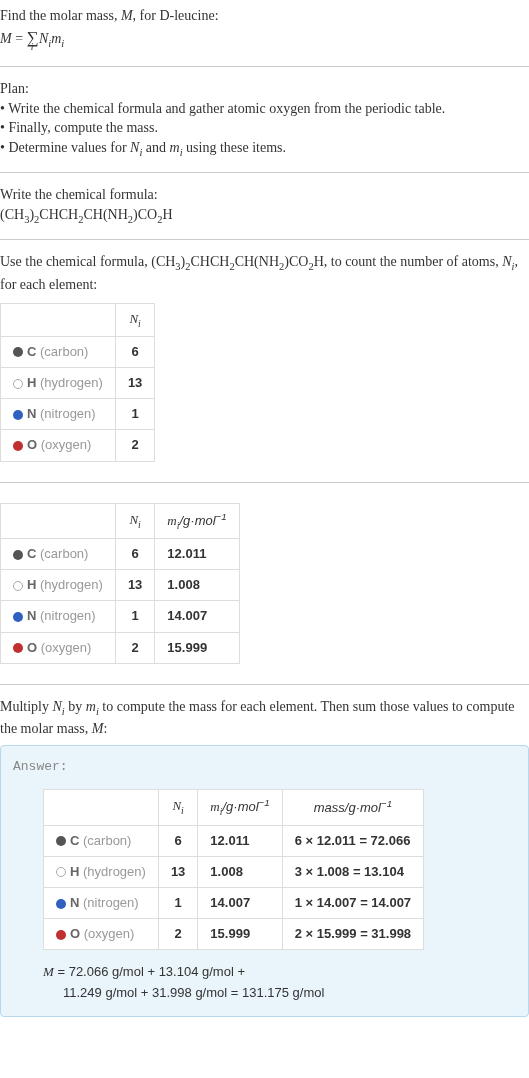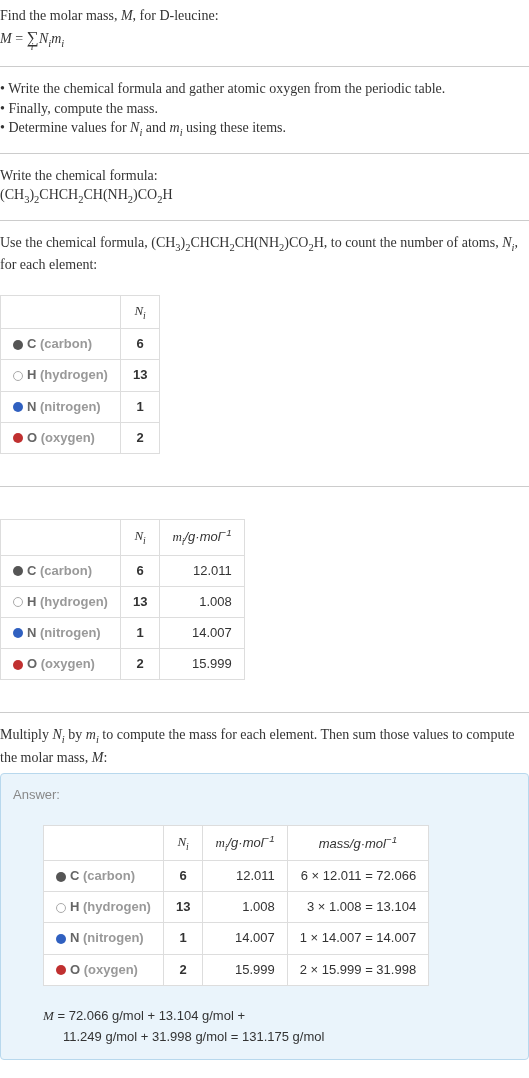--- a/index.html
+++ b/index.html
@@ -28,43 +28,42 @@
     .sub {
       font-size: 0.75em;
       vertical-align: sub;
     }
     .sup {
       font-size: 0.75em;
       vertical-align: super;
     }
     table {
       border-collapse: collapse;
-      margin: 20px 0;
+      margin: 8px 0;
     }
     th, td {
       border: 1px solid #ddd;
       padding: 6px 12px;
       text-align: left;
       font-family: Arial, sans-serif;
       font-size: 13px;
-      font-weight: bold;
     }
     th {
       font-style: italic;
       font-weight: normal;
       text-align: center;
       background: #fff;
     }
     td.num {
       text-align: center;
       font-weight: bold;
     }
     td.val {
-      text-align: right;
-      font-weight: normal;
+      text-align: left;
+      font-weight: bold;
     }
     .element-label {
       color: #999;
       font-family: Arial, sans-serif;
     }
     .dot {
       display: inline-block;
       width: 10px;
       height: 10px;
       border-radius: 50%;
@@ -77,23 +76,23 @@
     .dot-o { background: #c03030; }
     .answer-box {
       background: #eaf4fb;
       border: 1px solid #b8d8ed;
       border-radius: 4px;
       padding: 12px;
       margin: 6px 0;
     }
     .answer-label {
       color: #888;
-      font-family: Liberation Sans, sans-serif;
+      font-family: Liberation Mono, monospace;
       font-size: 13px;
-      margin-bottom: 20px;
+      margin-bottom: 13px;
     }
     .answer-box table {
       margin-left: 30px;
       background: #fff;
     }
     .answer-box table td, .answer-box table th {
       background: #fff;
     }
     .final-eq {
       margin-left: 30px;
@@ -128,20 +127,21 @@
 <div class="section intro-text">
   <div><span>Find the molar mass, </span><span class="formula">M</span><span>, for D-leucine:</span></div>
   <div class="summation">
     <span class="formula">M</span> = <span class="sigma">∑</span><span class="under formula">i</span> <span class="formula">N</span><span class="sub formula">i</span><span class="formula">m</span><span class="sub formula">i</span>
   </div>
 </div>
 
 <div class="divider"></div>
 
 <div class="section intro-text">
+  <div>Plan:</div>
   <div class="plan-item">• Write the chemical formula and gather atomic oxygen from the periodic table.</div>
   <div class="plan-item">• Finally, compute the mass.</div>
   <div class="plan-item">• Determine values for <span class="formula">N</span><span class="sub formula">i</span> and <span class="formula">m</span><span class="sub formula">i</span> using these items.</div>
 </div>
 
 <div class="divider"></div>
 
 <div class="section intro-text">
   <div>Write the chemical formula:</div>
   <div>(CH<span class="sub">3</span>)<span class="sub">2</span>CHCH<span class="sub">2</span>CH(NH<span class="sub">2</span>)CO<span class="sub">2</span>H</div>

